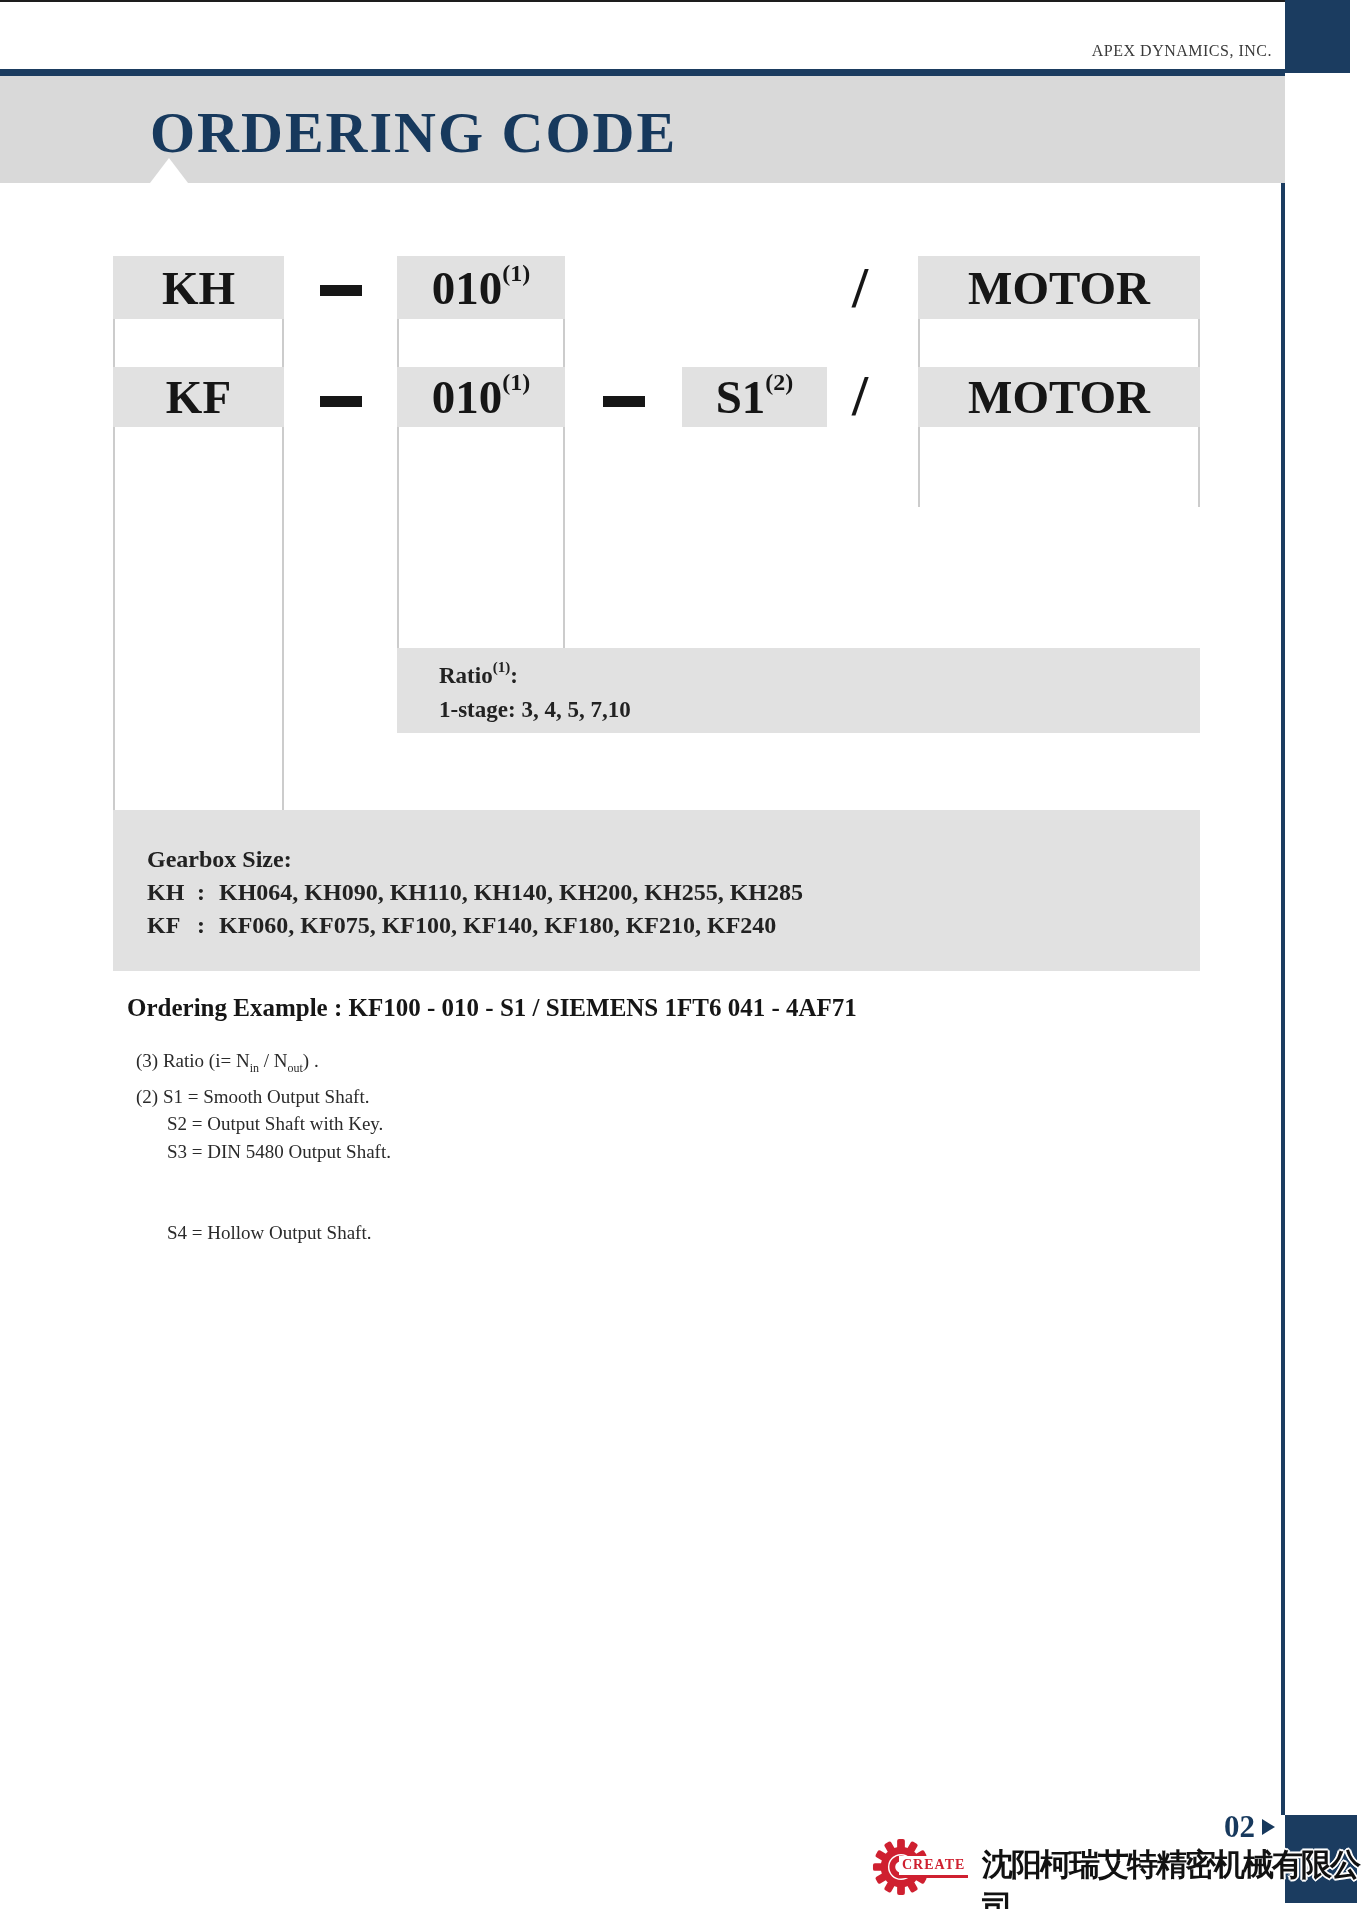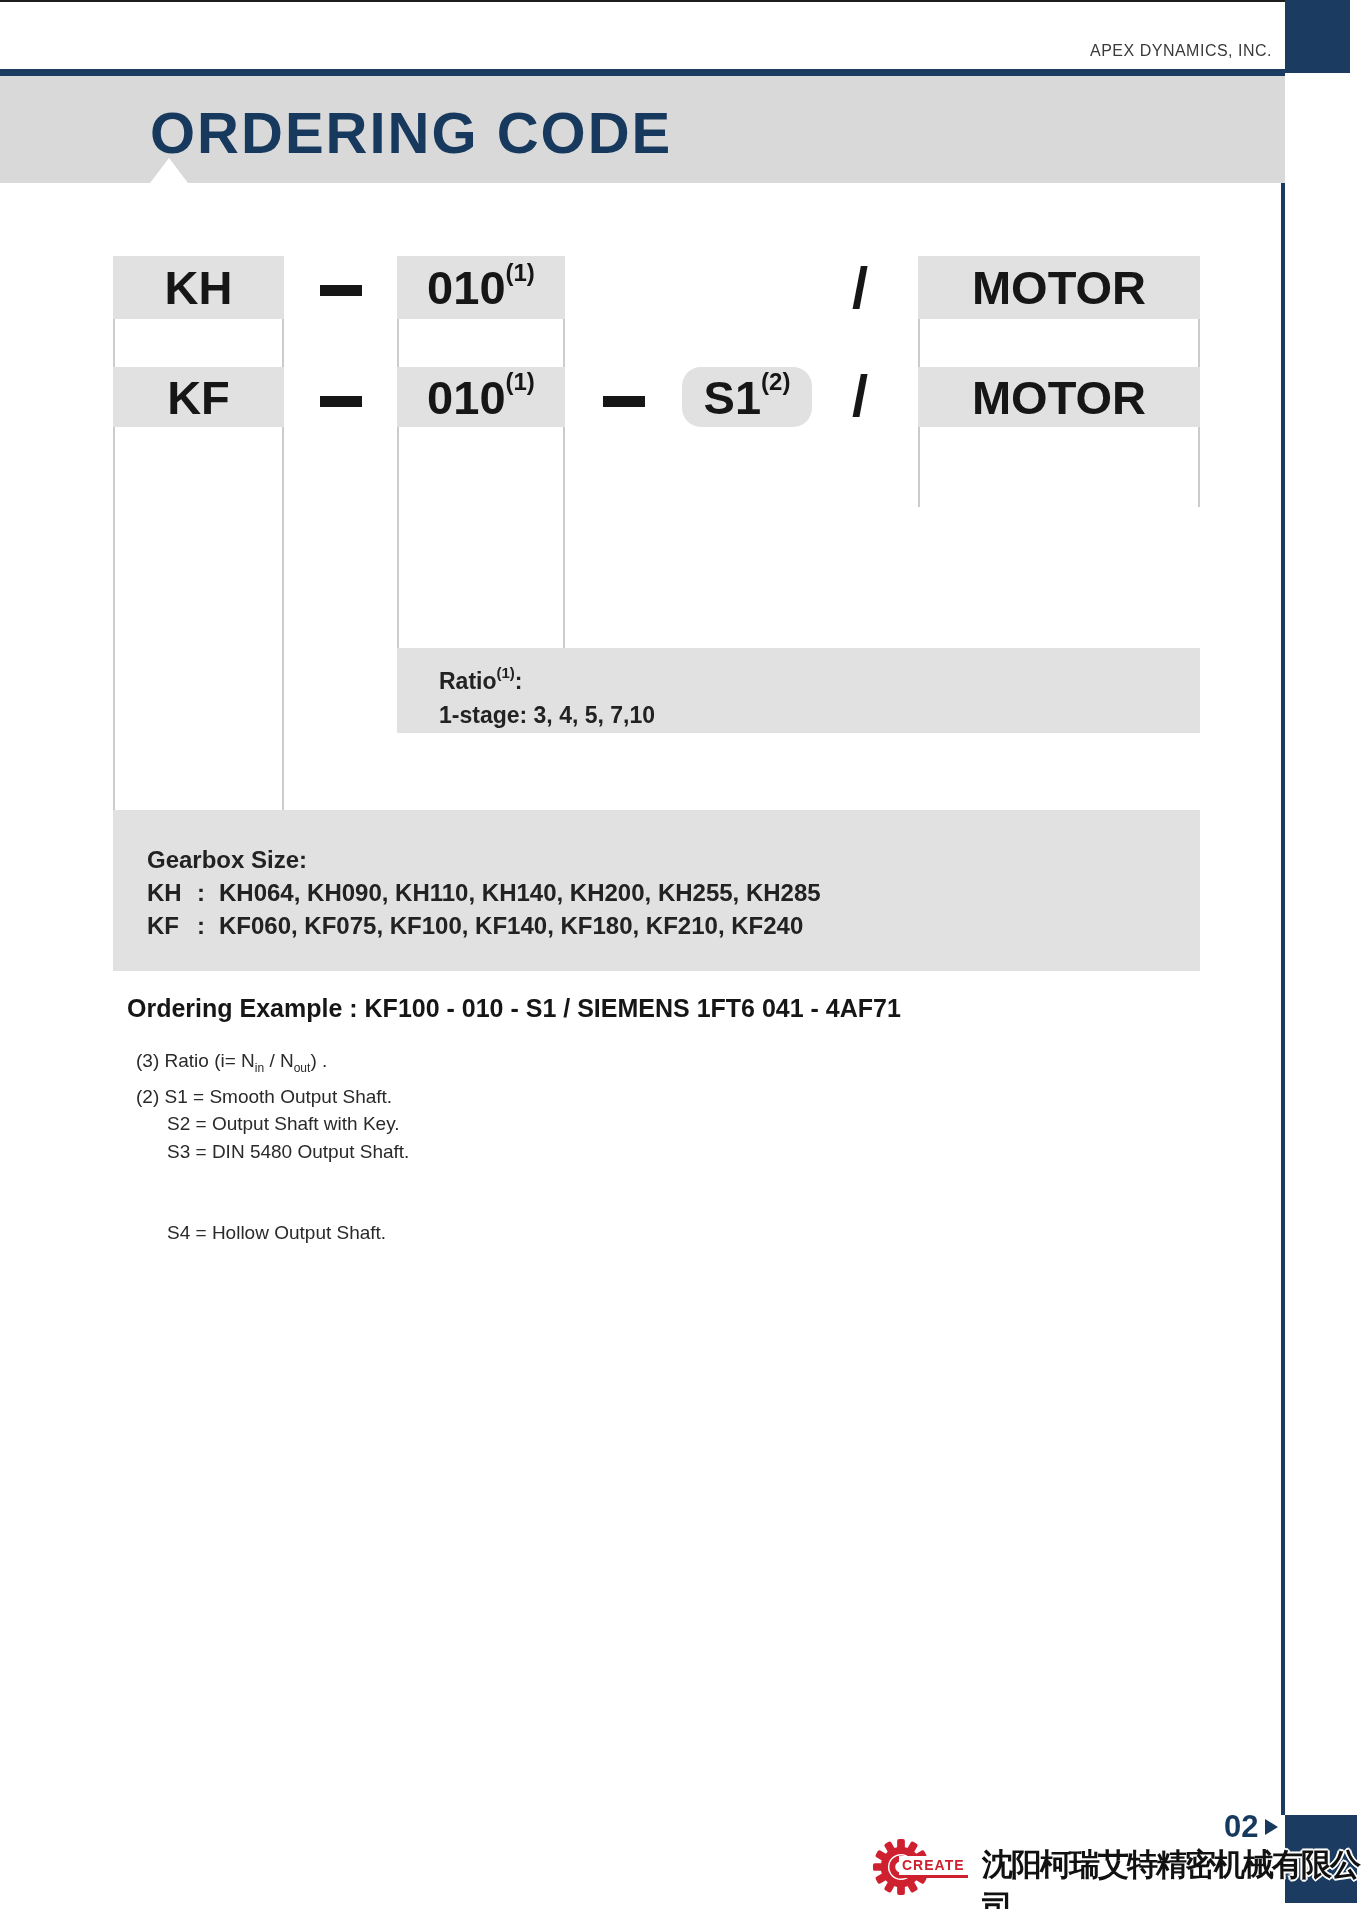--- a/index.html
+++ b/index.html
@@ -1,18 +1,18 @@
 <!DOCTYPE html>
 <html><head>
 <meta charset="utf-8">
 <style>
   html,body{margin:0;padding:0;background:#fff;}
   #page{
     position:relative; width:1361px; height:1909px; background:#ffffff;
-    font-family:Liberation Sans, sans-serif; overflow:hidden;
+    font-family:Liberation Serif, serif; overflow:hidden;
   }
   .abs{position:absolute;}
   
   .top-line{left:0;top:0;width:1285px;height:2px;background:#1d1d1d;}
   .apex-text{right:89px;top:42px;font-size:16px;color:#3a3a3a;letter-spacing:.5px;}
   .top-square{left:1285px;top:0;width:65px;height:73px;background:#1b3c60;}
   .navy-rule{left:0;top:69px;width:1285px;height:7px;background:#1b3c60;}
   .right-line{left:1281px;top:76px;width:4px;height:1739px;background:#1b3c60;}
   
   .banner{left:0;top:76px;width:1285px;height:107px;background:#d9d9d9;}
@@ -20,40 +20,40 @@
   .banner-notch{left:150px;top:158px;width:0;height:0;
     border-left:19px solid transparent;border-right:19px solid transparent;border-bottom:25px solid #ffffff;}
   
   .gbox{background:#e1e1e1;display:flex;align-items:center;justify-content:center;
     font-size:47px;font-weight:bold;color:#161616;}
   .gbox sup{font-size:24px;font-weight:bold;position:relative;top:-15px;line-height:0;}
   .b-kh{left:113px;top:256px;width:171px;height:63px;}
   .b-kf{left:113px;top:367px;width:171px;height:60px;}
   .b-r1{left:397px;top:256px;width:168px;height:63px;}
   .b-r2{left:397px;top:367px;width:168px;height:60px;}
-  .b-s1{left:682px;top:367px;width:130px;height:60px;border-radius:19px;}
+  .b-s1{left:682px;top:367px;width:145px;height:60px;}
   .b-m1{left:918px;top:256px;width:282px;height:63px;}
   .b-m2{left:918px;top:367px;width:282px;height:60px;}
   .dash{background:#161616;width:42px;height:11px;}
   .d1{left:320px;top:285px;} .d2{left:320px;top:396px;} .d3{left:603px;top:396px;}
   .slash{width:44px;height:66px;display:flex;align-items:center;justify-content:center;
     font-size:58px;font-weight:bold;color:#161616;}
   .sl1{left:838px;top:254px;} .sl2{left:838px;top:362px;}
   
   .conn{background:#ffffff;border-left:2px solid #cccccc;border-right:2px solid #cccccc;box-sizing:border-box;}
   .c1a{left:113px;top:319px;width:171px;height:48px;}
   .c1b{left:113px;top:427px;width:171px;height:384px;}
   .c2a{left:397px;top:319px;width:168px;height:48px;}
   .c2b{left:397px;top:427px;width:168px;height:221px;}
   .cma{left:918px;top:319px;width:282px;height:48px;}
   .cmb{left:918px;top:427px;width:282px;height:80px;}
   
   .descbox{background:#e1e1e1;color:#222;font-weight:bold;box-sizing:border-box;}
   .motor-type{left:918px;top:507px;width:282px;height:90px;padding:12px 0 0 15px;font-size:23px;line-height:33px;}
-  .ratio-box{left:397px;top:648px;width:803px;height:85px;padding:10px 0 0 42px;font-size:23px;line-height:34px;}
+  .ratio-box{left:397px;top:648px;width:803px;height:85px;padding:4px 0 0 42px;font-size:23px;line-height:34px;}
   .ratio-box sup{font-size:15px;position:relative;top:-2px;}
   .gearbox-box{left:113px;top:810px;width:1087px;height:161px;padding:33px 0 17px 34px;font-size:24px;line-height:33px;}
   .gb-row{display:flex;}
   .gb-label{display:inline-block;width:50px;}
   .gb-colon{display:inline-block;width:22px;}
   
   .example{left:127px;top:994px;font-size:25px;font-weight:bold;color:#161616;}
   .note{font-size:19px;color:#2a2a2a;}
   .note sub{font-size:12px;}
   .n1{left:136px;top:1050px;} .n2{left:136px;top:1086px;}

